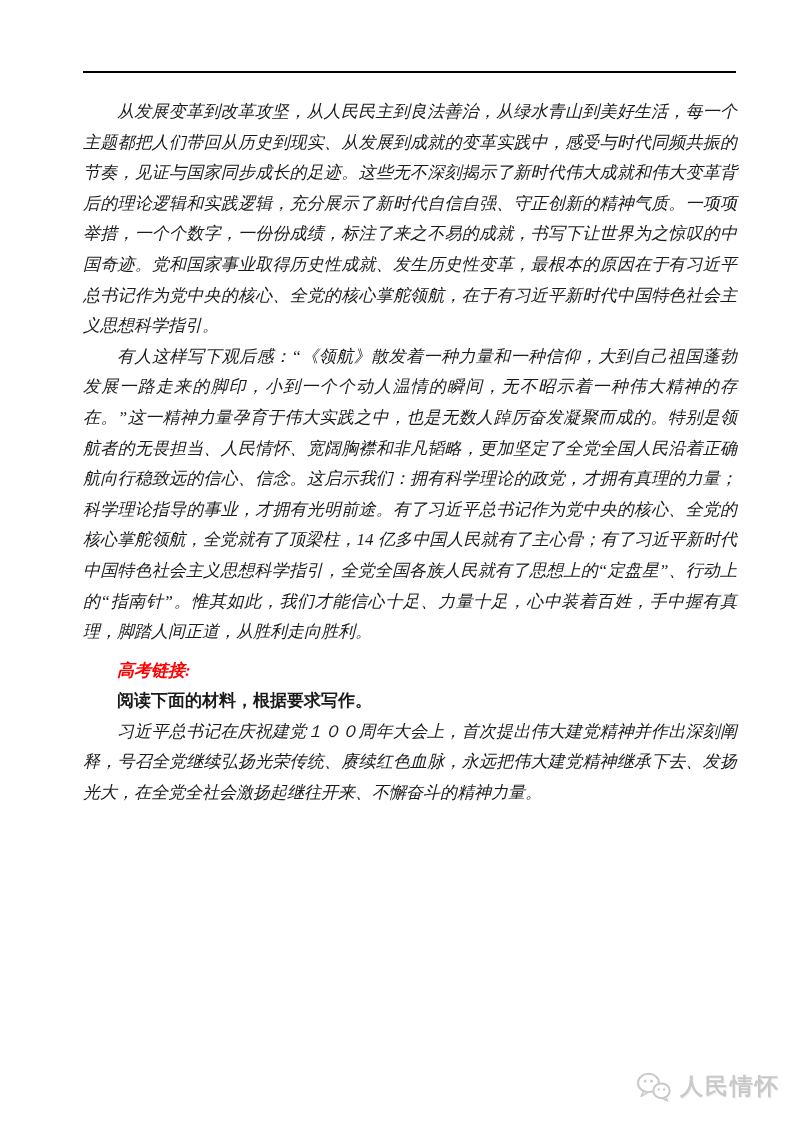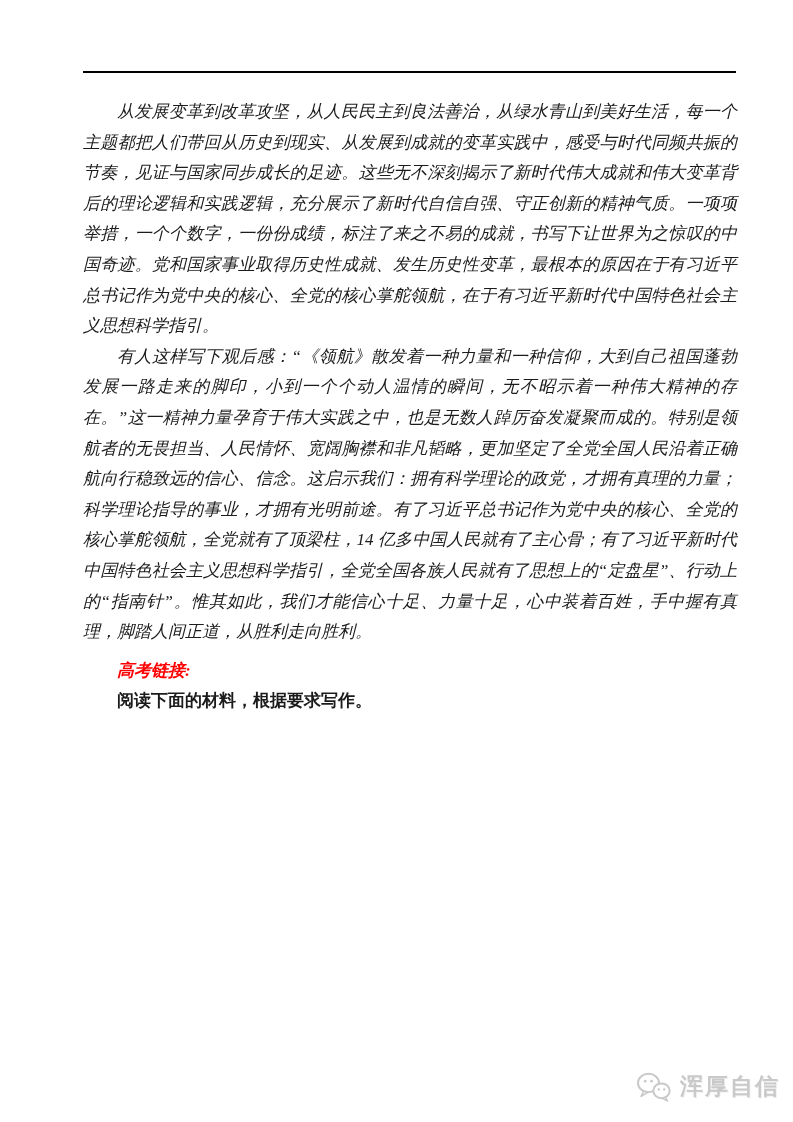--- a/index.html
+++ b/index.html
@@ -81,31 +81,32 @@
 
 <div class="page">
 
   <div class="header-rule"></div>
 
   <div class="content">
     <p class="body-kai">从发展变革到改革攻坚，从人民民主到良法善治，从绿水青山到美好生活，每一个主题都把人们带回从历史到现实、从发展到成就的变革实践中，感受与时代同频共振的节奏，见证与国家同步成长的足迹。这些无不深刻揭示了新时代伟大成就和伟大变革背后的理论逻辑和实践逻辑，充分展示了新时代自信自强、守正创新的精神气质。一项项举措，一个个数字，一份份成绩，标注了来之不易的成就，书写下让世界为之惊叹的中国奇迹。党和国家事业取得历史性成就、发生历史性变革，最根本的原因在于有习近平总书记作为党中央的核心、全党的核心掌舵领航，在于有习近平新时代中国特色社会主义思想科学指引。</p>
     <p class="body-kai">有人这样写下观后感：“《领航》散发着一种力量和一种信仰，大到自己祖国蓬勃发展一路走来的脚印，小到一个个动人温情的瞬间，无不昭示着一种伟大精神的存在。”这一精神力量孕育于伟大实践之中，也是无数人踔厉奋发凝聚而成的。特别是领航者的无畏担当、人民情怀、宽阔胸襟和非凡韬略，更加坚定了全党全国人民沿着正确航向行稳致远的信心、信念。这启示我们：拥有科学理论的政党，才拥有真理的力量；科学理论指导的事业，才拥有光明前途。有了习近平总书记作为党中央的核心、全党的核心掌舵领航，全党就有了顶梁柱，14 亿多中国人民就有了主心骨；有了习近平新时代中国特色社会主义思想科学指引，全党全国各族人民就有了思想上的“定盘星”、行动上的“指南针”。惟其如此，我们才能信心十足、力量十足，心中装着百姓，手中握有真理，脚踏人间正道，从胜利走向胜利。</p>
     <p class="red-heading">高考链接:</p>
     <p class="heiti">阅读下面的材料，根据要求写作。</p>
+    <p class="body-kai">习近平总书记在庆祝建党１００周年大会上，首次提出伟大建党精神并作出深刻阐释，号召全党继续弘扬光荣传统、赓续红色血脉，永远把伟大建党精神继承下去、发扬光大，在全党全社会激扬起继往开来、不懈奋斗的精神力量。</p>
   </div>
 
   <div class="watermark">
     <span>
       <svg width="36" height="30" viewBox="0 0 36 30" xmlns="http://www.w3.org/2000/svg">
         <ellipse cx="12.5" cy="11" rx="10.5" ry="9.3" fill="#ffffff" stroke="#c9c9c9" stroke-width="2"></ellipse>
         <path d="M7.5 19.2 L5.2 24.4 L11.6 20.4 Z" fill="#ffffff" stroke="#c9c9c9" stroke-width="1.6" stroke-linejoin="round"></path>
         <circle cx="9.2" cy="9.2" r="1.4" fill="#c9c9c9"></circle>
         <circle cx="15.6" cy="9.2" r="1.4" fill="#c9c9c9"></circle>
         <ellipse cx="25.5" cy="18.8" rx="8.2" ry="7.4" fill="#ffffff" stroke="#c9c9c9" stroke-width="2"></ellipse>
         <path d="M29.5 25.2 L31.6 29 L26.4 26.4 Z" fill="#ffffff" stroke="#c9c9c9" stroke-width="1.4" stroke-linejoin="round"></path>
         <circle cx="22.8" cy="17.4" r="1.2" fill="#c9c9c9"></circle>
         <circle cx="28.2" cy="17.4" r="1.2" fill="#c9c9c9"></circle>
       </svg>
     </span>
-    <span class="wm-label">浑厚自信</span>
+    <span class="wm-label">人民情怀</span>
   </div>
 
 </div>
 
 </body></html>

